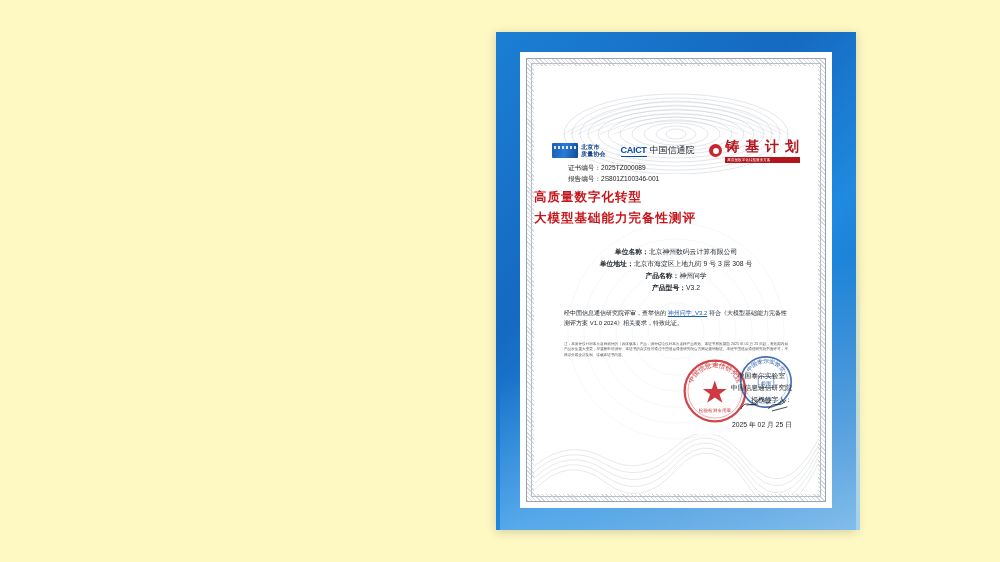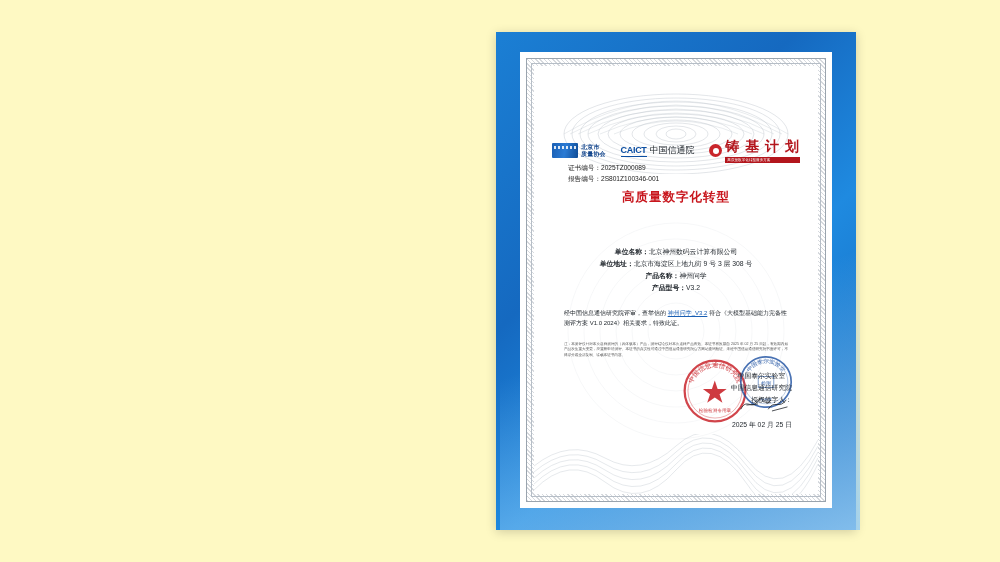--- a/index.html
+++ b/index.html
@@ -215,21 +215,20 @@
     top: 96px;
     font-size: 6.6px;
     line-height: 11px;
     color: #222;
   }
 
   .title-block {
     position: absolute;
     left: 0; right: 0;
     top: 122px;
-    text-align: center;
   }
   .title-1, .title-2 {
     color: #c8161d;
     font-weight: bold;
     letter-spacing: 1px;
   }
   .title-1 { font-size: 12.5px; line-height: 18px; }
   .title-2 { font-size: 12.5px; line-height: 18px; margin-top: 3px; }
 
   .info-block {
@@ -402,20 +401,21 @@
           <div>
             <span>证书编号：</span><span>2025TZ000089</span>
           </div>
           <div>
             <span>报告编号：</span><span>2S801Z100346-001</span>
           </div>
         </div>
 
         <div class="title-block">
           <div class="title-1">高质量数字化转型</div>
+          <div class="title-2">大模型基础能力完备性测评</div>
         </div>
 
         <div class="info-block">
           <div>
             <span class="label">单位名称：</span><span>北京神州数码云计算有限公司</span>
           </div>
           <div>
             <span class="label">单位地址：</span><span>北京市海淀区上地九街 9 号 3 层 308 号</span>
           </div>
           <div>

